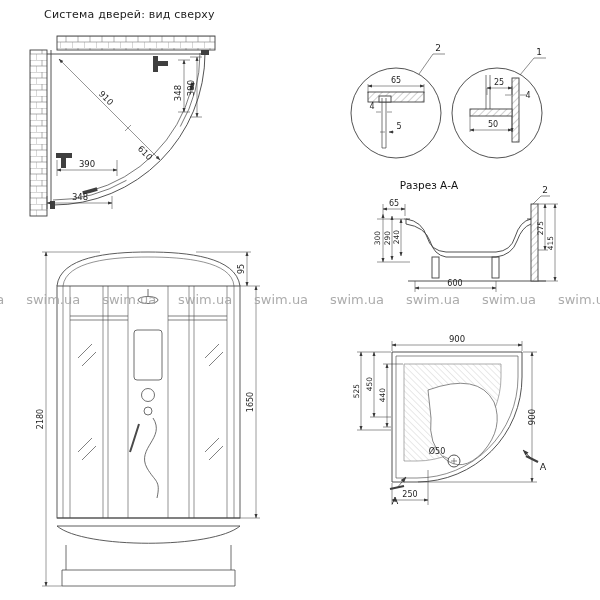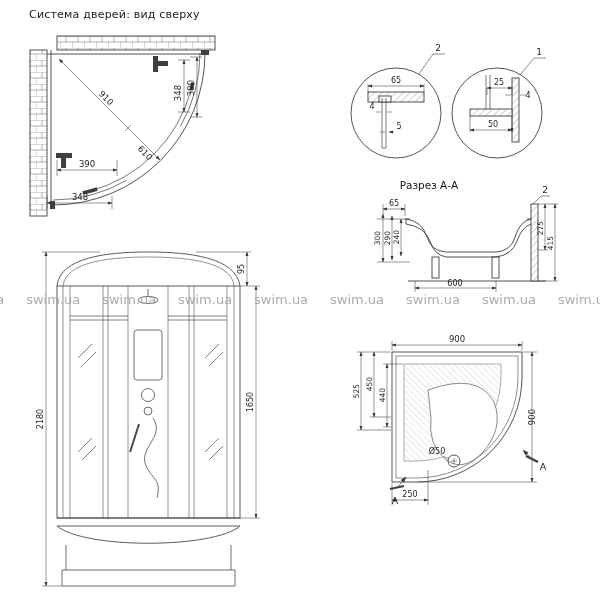--- a/index.html
+++ b/index.html
@@ -1,17 +1,17 @@
 <!DOCTYPE html>
 <html><head>
 <meta charset="utf-8">
 <style>
   html,body{margin:0;padding:0;background:#fff;}
   .canvas{position:relative;width:600px;height:600px;background:#fff;overflow:hidden;font-family:"DejaVu Sans",sans-serif;}
-  .title{position:absolute;left:29px;top:8px;font-size:11px;color:#1c1c1c;letter-spacing:.2px;}
+  .title{position:absolute;left:44px;top:8px;font-size:11px;color:#1c1c1c;letter-spacing:.2px;}
   .watermark-row{position:absolute;left:-12px;top:292px;width:624px;display:flex;justify-content:space-between;color:#a3a3a3;font-size:13px;opacity:.9;pointer-events:none;}
   .watermark-row span{white-space:nowrap;}
   svg.sheet{position:absolute;left:0;top:0;}
   svg text{font-family:"DejaVu Sans",sans-serif;}
 </style>
 </head>
 <body>
 
 <div class="canvas">
 

